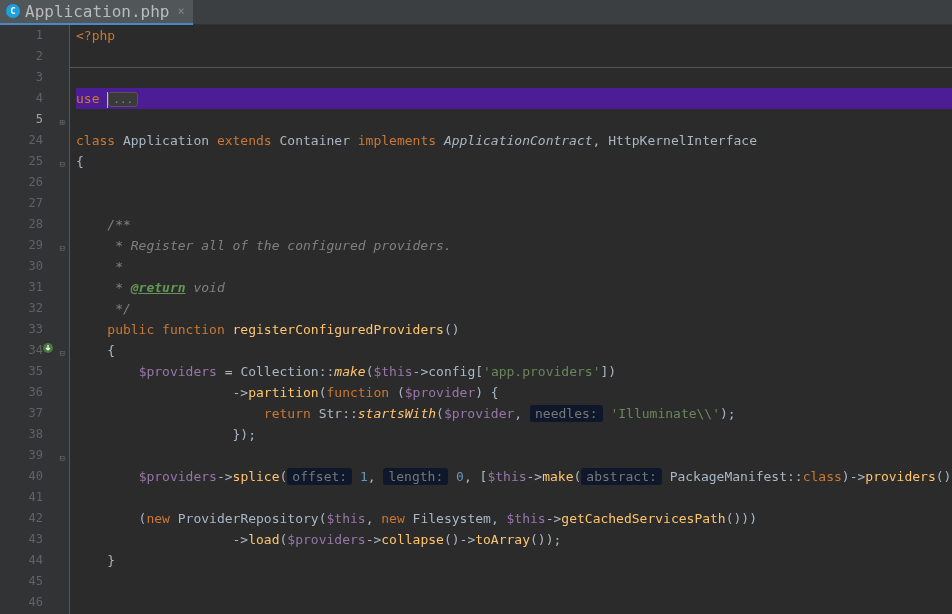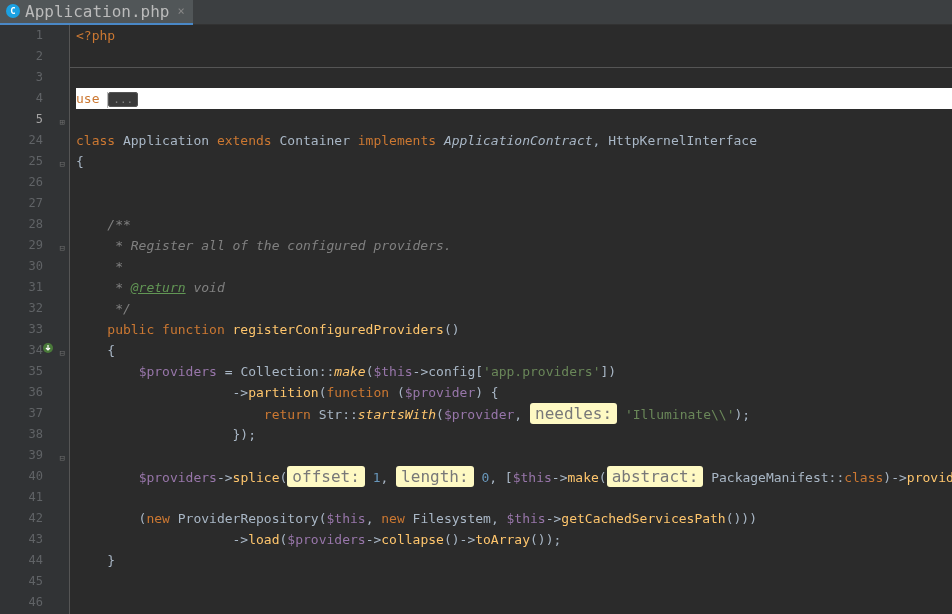--- a/index.html
+++ b/index.html
@@ -95,35 +95,35 @@
   background: #2b2b2b;
   padding-left: 6px;
   position: relative;
   overflow: hidden;
 }
 .code-line {
   height: 21px;
   white-space: pre;
 }
 .code-line.current {
-  background: #ffffff;
+  background: #4c1d95;
 }
 .kw { color: #cc7832; }
 .str { color: #6a8759; }
 .comment { color: #808080; font-style: italic; }
-.doc-tag { color: #629755; font-style: italic; text-decoration: underline; }
+.doc-tag { color: #629755; font-style: italic; text-decoration: underline; font-weight: bold; }
 .func-call { color: #ffc66d; }
 .func-static { color: #ffc66d; font-style: italic; }
 .var { color: #9876aa; }
 .num { color: #6897bb; }
 .implements-name { color: #a9b7c6; font-style: italic; }
 .param-hint {
-  background: #fef9c3;
+  background: #0f172a;
   color: #787878;
-  font-size: 16px;
+  font-size: 13px;
   padding: 1px 5px;
   border-radius: 3px;
   font-style: normal;
 }
 .fold-dots {
   background: #3a3a3a;
   border: 1px solid #555;
   color: #808080;
   padding: 0 4px;
   border-radius: 3px;

